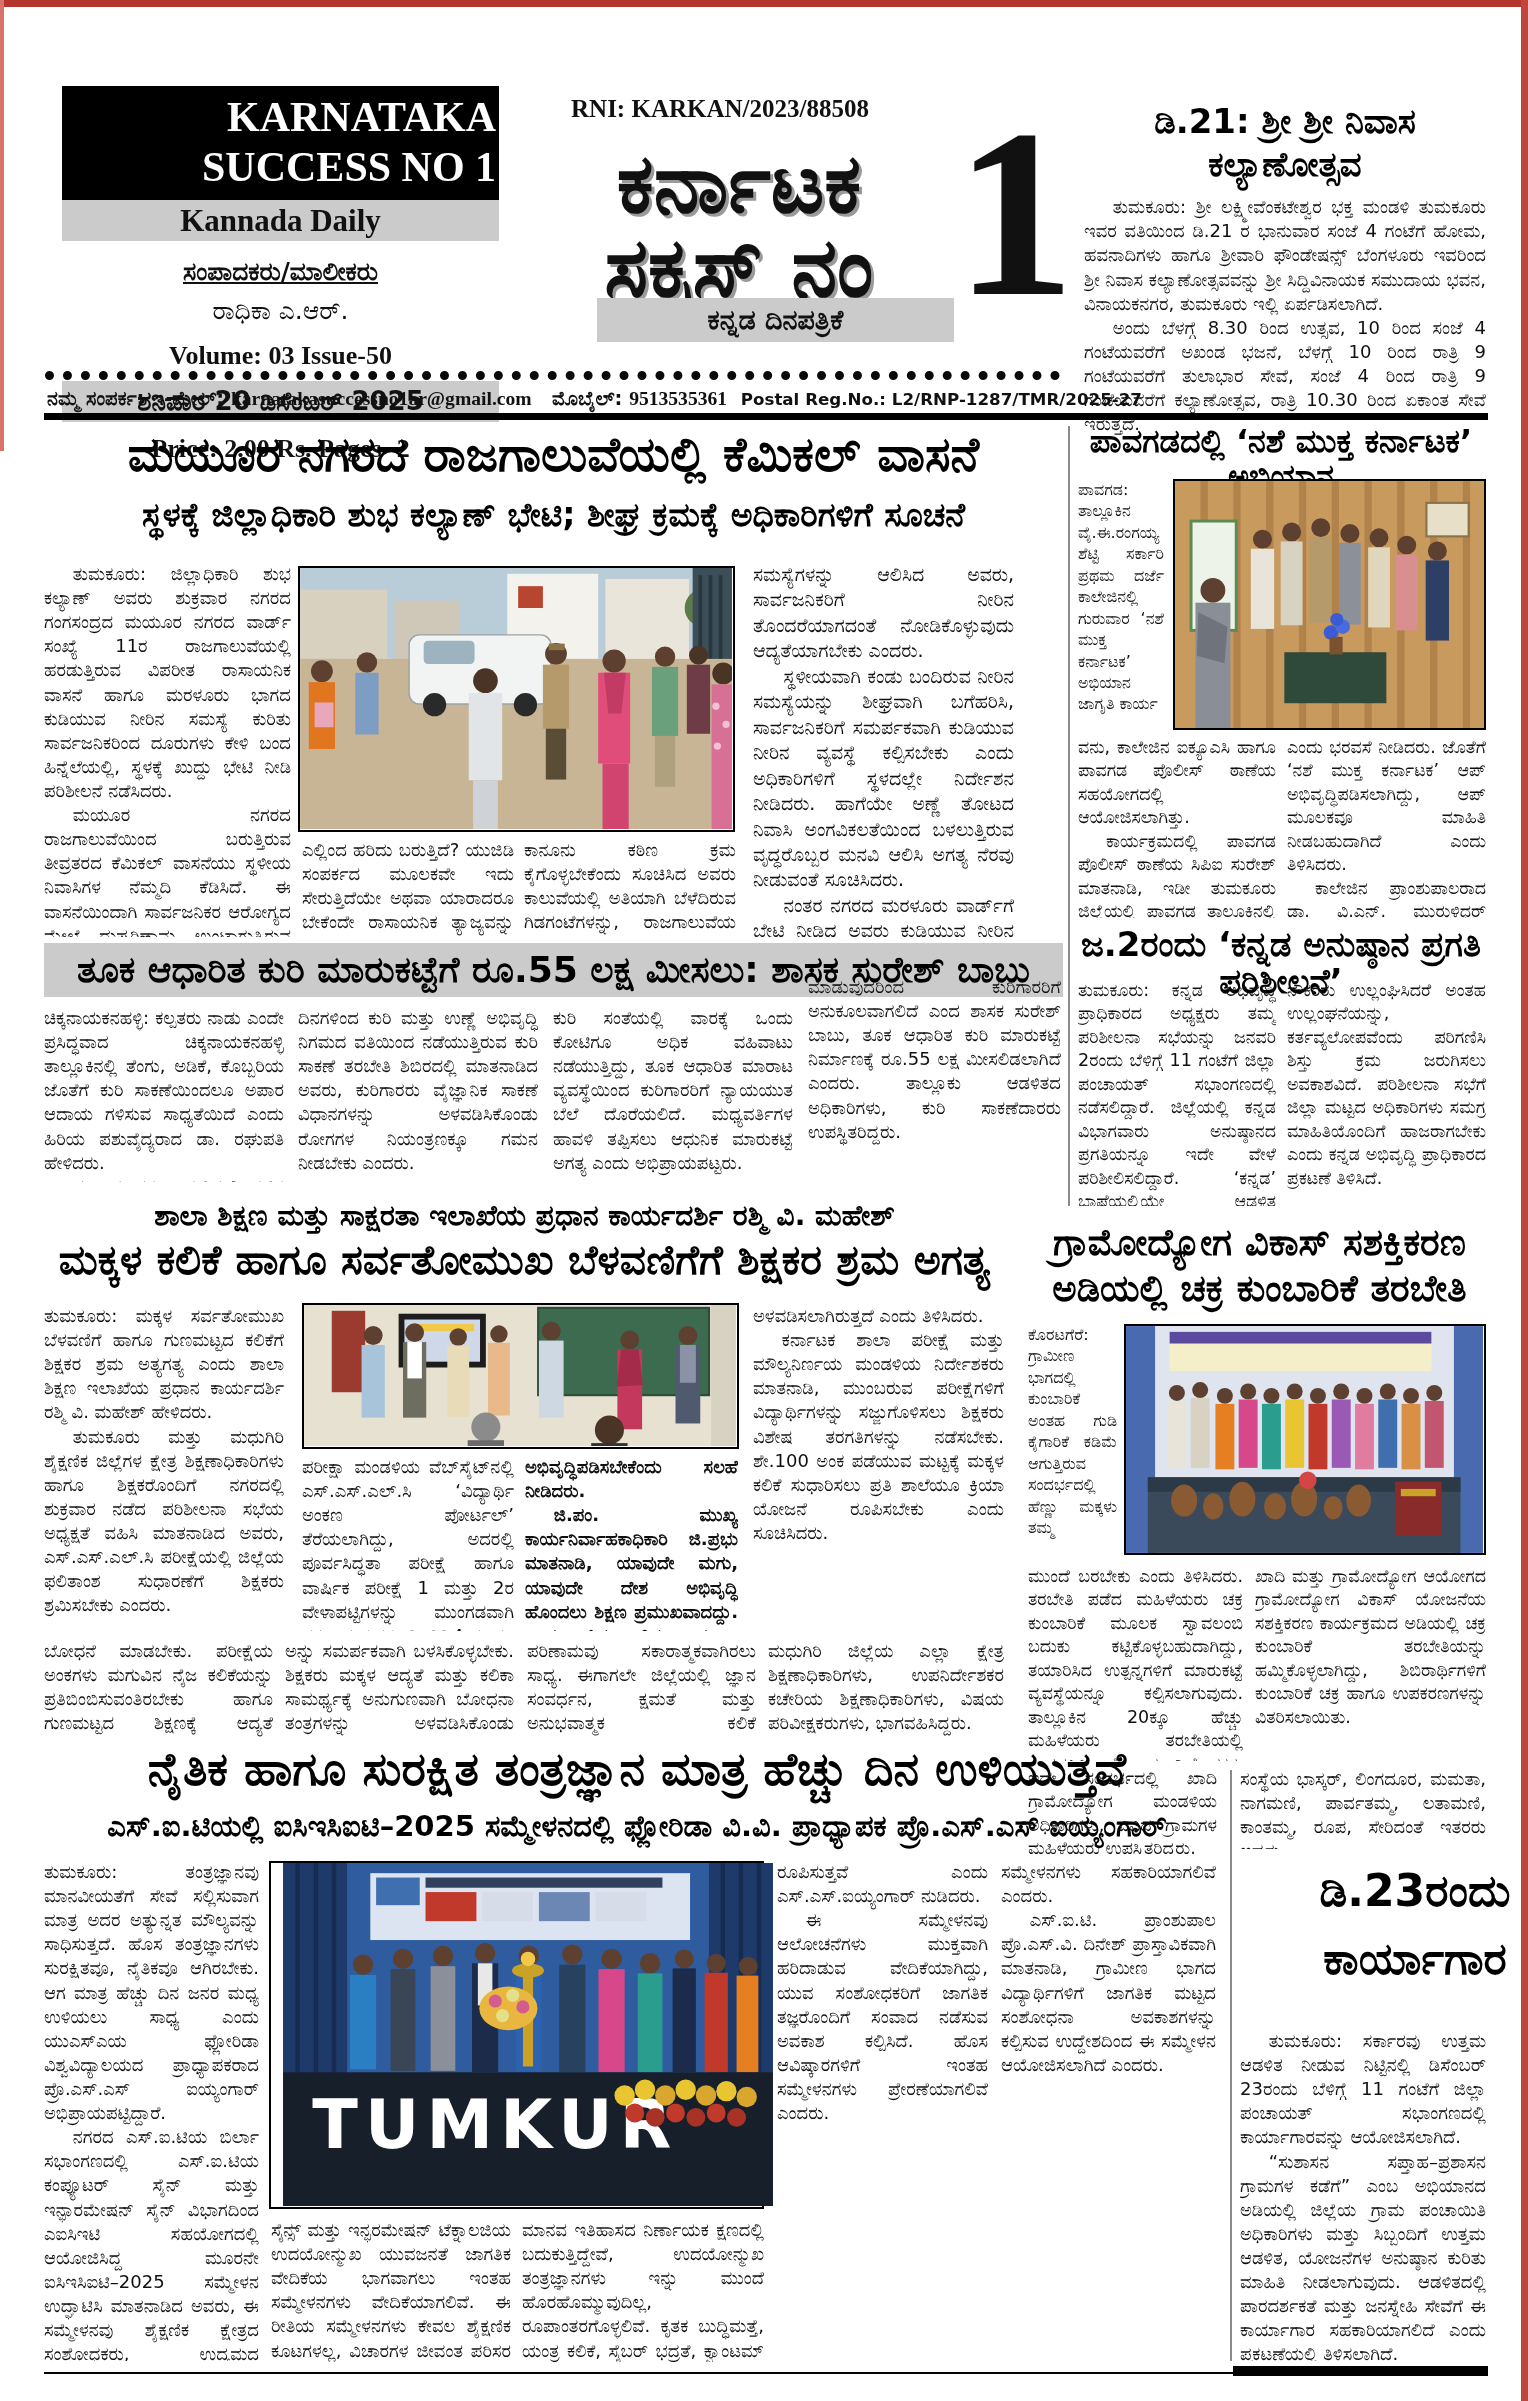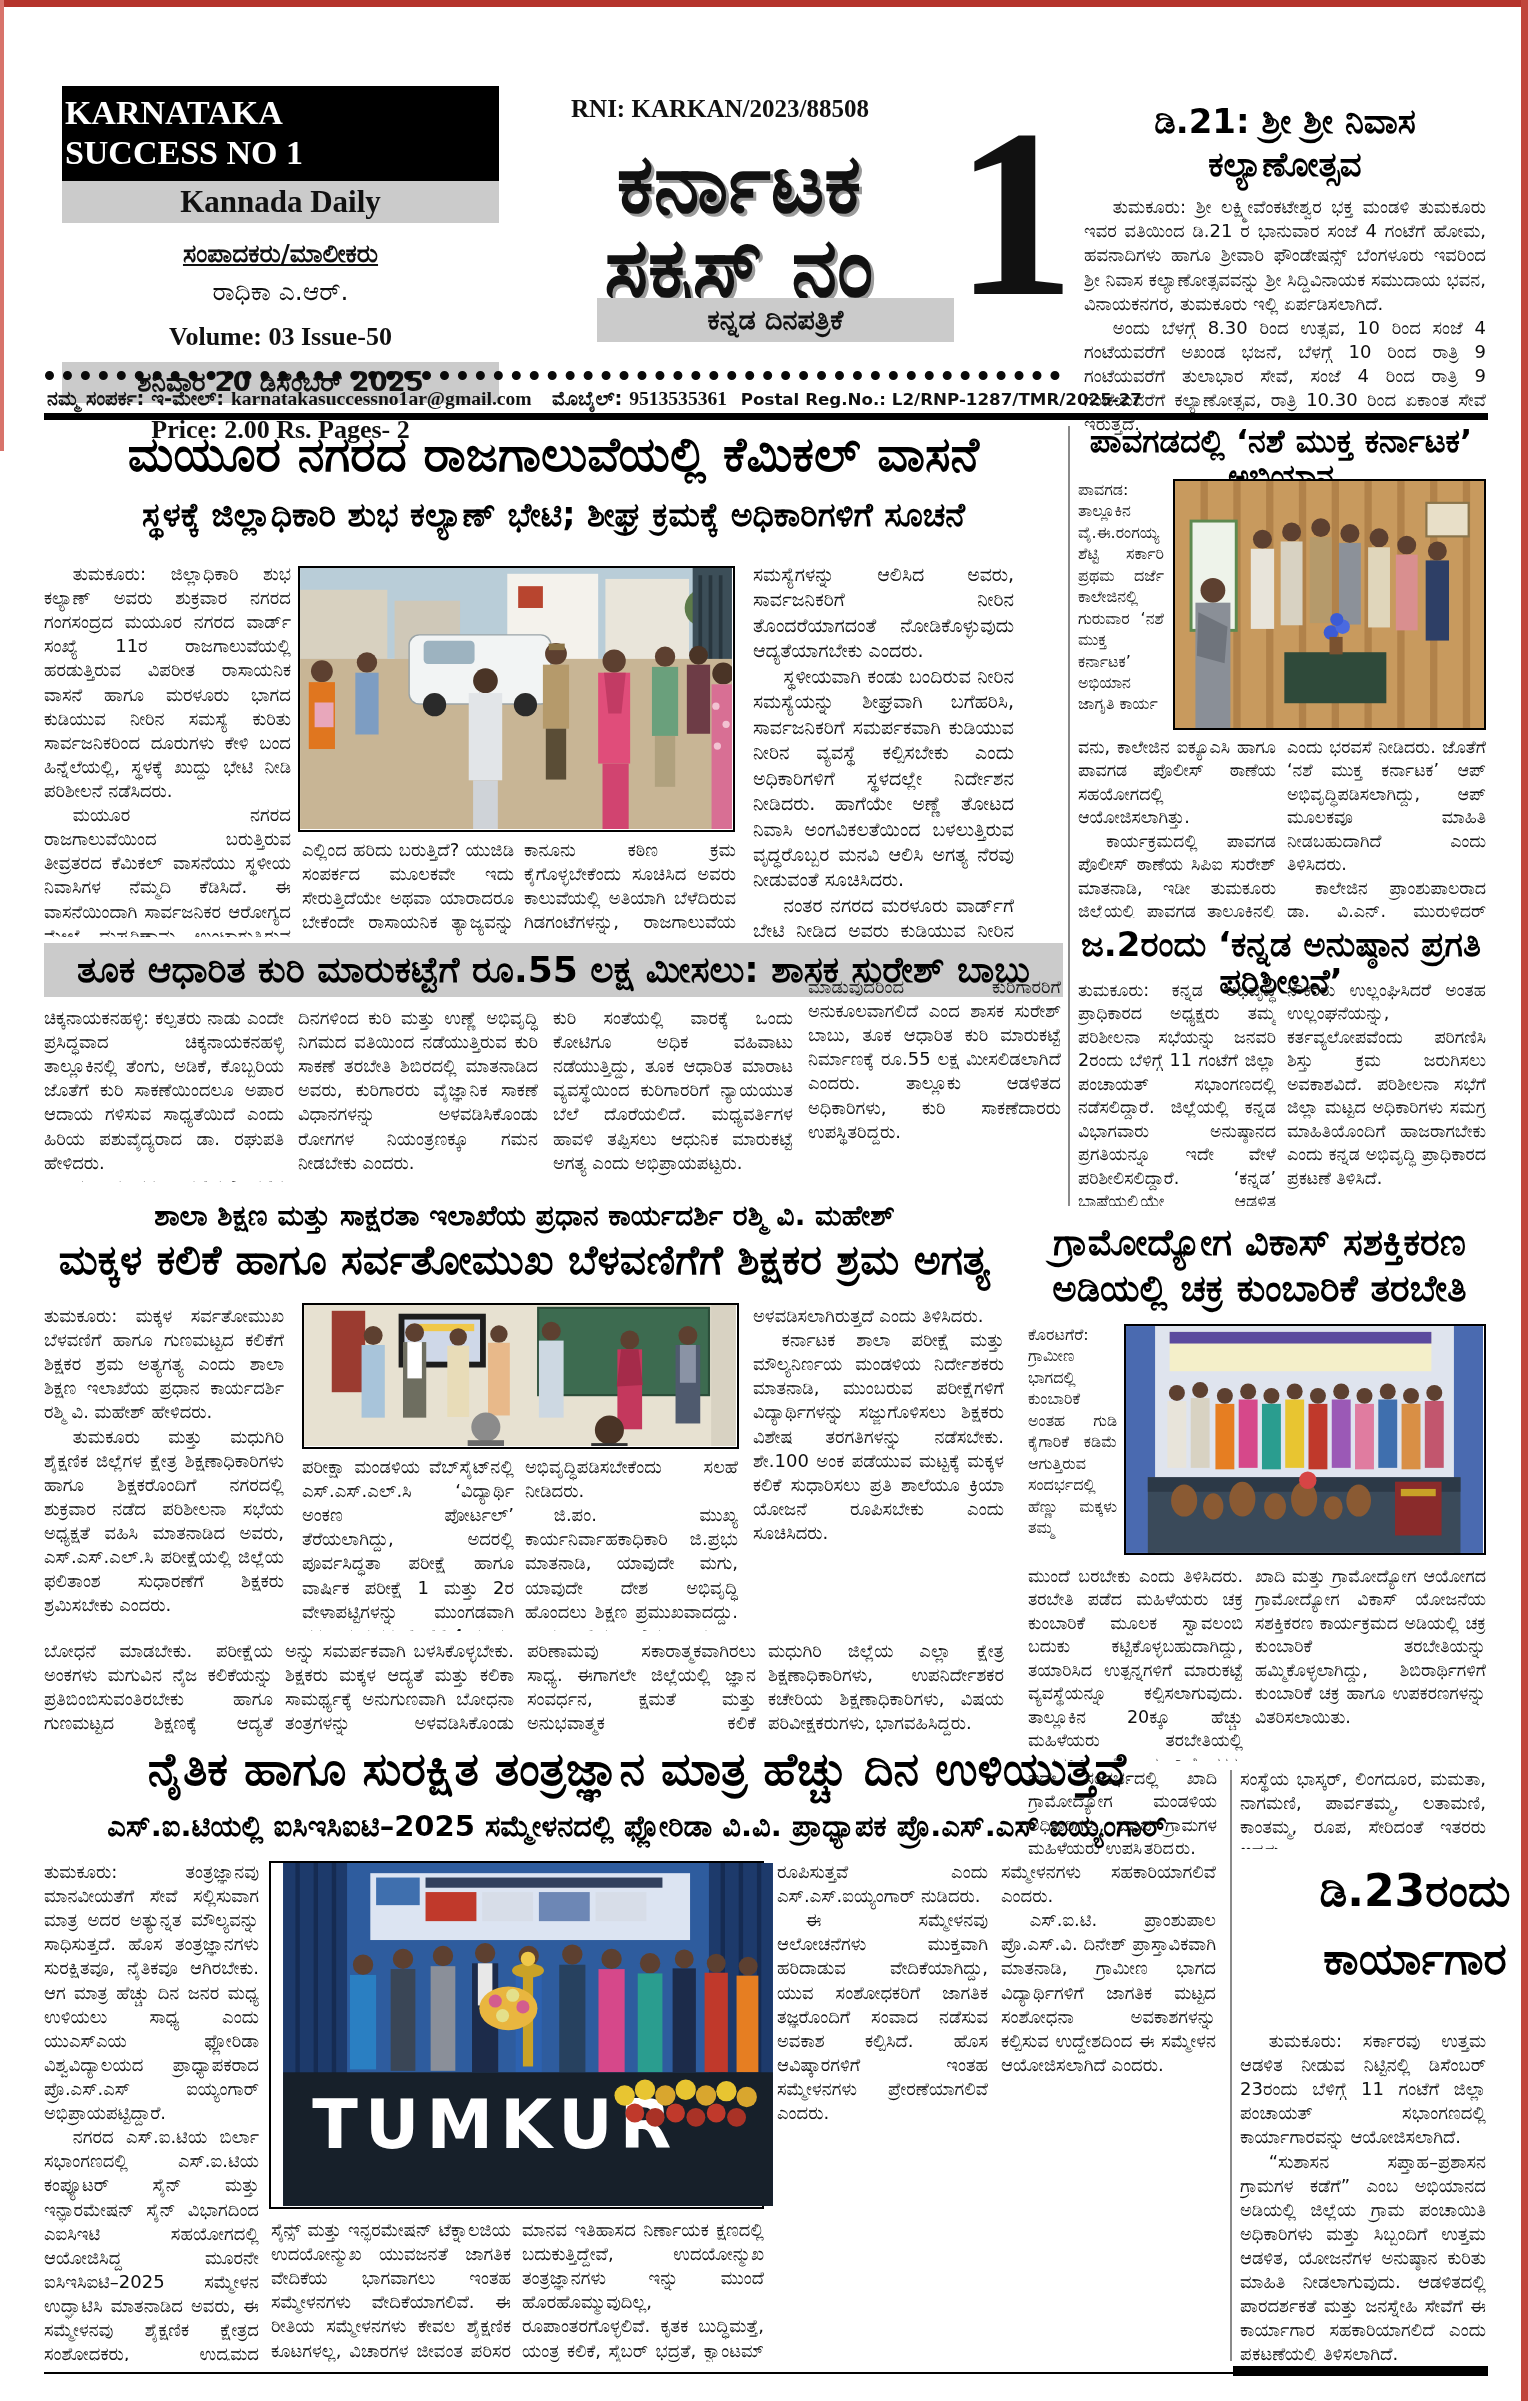--- a/index.html
+++ b/index.html
@@ -20,21 +20,21 @@
 </head>
 <body>
 
 <div id="page">
 
   <div class="abs" style="left:0;top:0;width:1528px;height:7.3px;background:#b5342c;"></div>
   <div class="abs" style="left:1521px;top:0;width:7.3px;height:2401px;background:#c0453c;"></div>
   <div class="abs" style="left:0;top:0;width:4.4px;height:451px;background:#d8736b;"></div>
 
   <div class="abs" style="left:62px;top:86px;width:437px;">
-    <div class="serif" style="background:#000;color:#fff;text-align:left;font-weight:700;font-size:34px;line-height:1.18;padding:7.3px 2.9px;">
+    <div class="serif" style="background:#000;color:#fff;text-align:right;font-weight:700;font-size:42px;line-height:1.18;padding:7.3px 2.9px;">
       <div>KARNATAKA</div>
       <div>SUCCESS NO 1</div>
     </div>
     <div class="graybar serif" style="text-align:center;font-weight:700;font-size:31px;padding:2.9px 0;">Kannada Daily</div>
     <div style="text-align:center;font-weight:700;font-size:25px;margin-top:16px;text-decoration:underline;">ಸಂಪಾದಕರು/ಮಾಲೀಕರು</div>
     <div style="text-align:center;font-size:25px;margin-top:8.7px;">ರಾಧಿಕಾ ಎ.ಆರ್.</div>
     <div class="serif" style="text-align:center;font-weight:700;font-size:26px;margin-top:14.6px;">Volume: 03  Issue-50</div>
     <div class="graybar" style="text-align:center;font-weight:700;font-size:26px;margin-top:10.2px;padding:5.1px 0;">ಶನಿವಾರ 20 ಡಿಸೆಂಬರ್ 2025</div>
     <div class="serif" style="text-align:center;font-weight:700;font-size:26px;margin-top:11.6px;">Price:  2.00 Rs.   Pages- 2</div>
   </div>
@@ -200,21 +200,21 @@
   </div>
 
   <div class="col" style="left:753px;top:1304px;width:251px;height:327px;">
     <p class="ni">ಅಳವಡಿಸಲಾಗಿರುತ್ತದೆ ಎಂದು ತಿಳಿಸಿದರು.</p>
     <p>ಕರ್ನಾಟಕ ಶಾಲಾ ಪರೀಕ್ಷೆ ಮತ್ತು ಮೌಲ್ಯನಿರ್ಣಯ ಮಂಡಳಿಯ ನಿರ್ದೇಶಕರು ಮಾತನಾಡಿ, ಮುಂಬರುವ ಪರೀಕ್ಷೆಗಳಿಗೆ ವಿದ್ಯಾರ್ಥಿಗಳನ್ನು ಸಜ್ಜುಗೊಳಿಸಲು ಶಿಕ್ಷಕರು ವಿಶೇಷ ತರಗತಿಗಳನ್ನು ನಡೆಸಬೇಕು. ಶೇ.100 ಅಂಕ ಪಡೆಯುವ ಮಟ್ಟಕ್ಕೆ ಮಕ್ಕಳ ಕಲಿಕೆ ಸುಧಾರಿಸಲು ಪ್ರತಿ ಶಾಲೆಯೂ ಕ್ರಿಯಾ ಯೋಜನೆ ರೂಪಿಸಬೇಕು ಎಂದು ಸೂಚಿಸಿದರು.</p>
   </div>
 
   <div class="col" style="left:302px;top:1455px;width:212px;height:176px;">
     <p class="ni">ಪರೀಕ್ಷಾ ಮಂಡಳಿಯ ವೆಬ್‌ಸೈಟ್‌ನಲ್ಲಿ ಎಸ್.ಎಸ್.ಎಲ್.ಸಿ ‘ವಿದ್ಯಾರ್ಥಿ ಅಂಕಣ ಪೋರ್ಟಲ್’ ತೆರೆಯಲಾಗಿದ್ದು, ಅದರಲ್ಲಿ ಪೂರ್ವಸಿದ್ಧತಾ ಪರೀಕ್ಷೆ ಹಾಗೂ ವಾರ್ಷಿಕ ಪರೀಕ್ಷೆ 1 ಮತ್ತು 2ರ ವೇಳಾಪಟ್ಟಿಗಳನ್ನು ಮುಂಗಡವಾಗಿ ಪ್ರಕಟಿಸಿರುವುದರ ಜೊತೆಗೆ 4 ಮಾದರಿ ಪ್ರಶ್ನೆ ಪತ್ರಿಕೆಗಳನ್ನು ಬಿಡುಗಡೆ ಮಾಡಲಾಗಿದೆ. ಕನಿಷ್ಠ ಶೇ.50ರಷ್ಟು ಅಂಕ ಸಾಧನೆಗಾಗಿ ವಿದ್ಯಾರ್ಥಿಗಳು ಈ ಪೋರ್ಟಲ್</p>
   </div>
-  <div class="col" style="left:525px;top:1455px;width:213px;height:176px;">
+  <div class="col" style="left:525px;top:1455px;width:213px;height:176px;font-weight:bold;">
     <p class="ni">ಅಭಿವೃದ್ಧಿಪಡಿಸಬೇಕೆಂದು ಸಲಹೆ ನೀಡಿದರು.</p>
     <p>ಜಿ.ಪಂ. ಮುಖ್ಯ ಕಾರ್ಯನಿರ್ವಾಹಕಾಧಿಕಾರಿ ಜಿ.ಪ್ರಭು ಮಾತನಾಡಿ, ಯಾವುದೇ ಮಗು, ಯಾವುದೇ ದೇಶ ಅಭಿವೃದ್ಧಿ ಹೊಂದಲು ಶಿಕ್ಷಣ ಪ್ರಮುಖವಾದದ್ದು. ಒಂದು ದೇಶ ಬಲಿಷ್ಠ ರಾಷ್ಟ್ರವಾಗಿ ಅಭಿವೃದ್ಧಿಯಾಗಲು ಆ ದೇಶದ ಶಿಕ್ಷಕರ ಪಾತ್ರ ಮಹತ್ವದ್ದಾಗಿರುತ್ತದೆ. ಶಿಕ್ಷಕರು ಕ್ರಮಬದ್ಧವಾದ ಕ್ರಿಯಾ ಯೋಜನೆಯನ್ನು ರೂಪಿಸಿಕೊಂಡು ಕಾರ್ಯಪ್ರವೃತ್ತರಾಗಬೇಕು. ಆಗ ಮಾತ್ರ</p>
   </div>
 
   <div class="col" style="left:44px;top:1639px;width:229px;height:100px;">
     <p class="ni">ಬೋಧನೆ ಮಾಡಬೇಕು. ಪರೀಕ್ಷೆಯ ಅಂಕಗಳು ಮಗುವಿನ ನೈಜ ಕಲಿಕೆಯನ್ನು ಪ್ರತಿಬಿಂಬಿಸುವಂತಿರಬೇಕು ಹಾಗೂ ಗುಣಮಟ್ಟದ ಶಿಕ್ಷಣಕ್ಕೆ ಆದ್ಯತೆ ನೀಡಬೇಕೆಂದು ಶಿಕ್ಷಕರಿಗೆ ಸಲಹೆ ನೀಡಿದರು.</p>
   </div>
   <div class="col" style="left:285px;top:1639px;width:229px;height:100px;">
     <p class="ni">ಅನ್ನು ಸಮರ್ಪಕವಾಗಿ ಬಳಸಿಕೊಳ್ಳಬೇಕು. ಶಿಕ್ಷಕರು ಮಕ್ಕಳ ಆದ್ಯತೆ ಮತ್ತು ಕಲಿಕಾ ಸಾಮರ್ಥ್ಯಕ್ಕೆ ಅನುಗುಣವಾಗಿ ಬೋಧನಾ ತಂತ್ರಗಳನ್ನು ಅಳವಡಿಸಿಕೊಂಡು ಪರಿಣಾಮಕಾರಿಯಾದ ಬೋಧನೆ ಹಾಗೂ ಬರವಣಿಗೆ ಕೌಶಲ್ಯವನ್ನು</p>
   </div>

